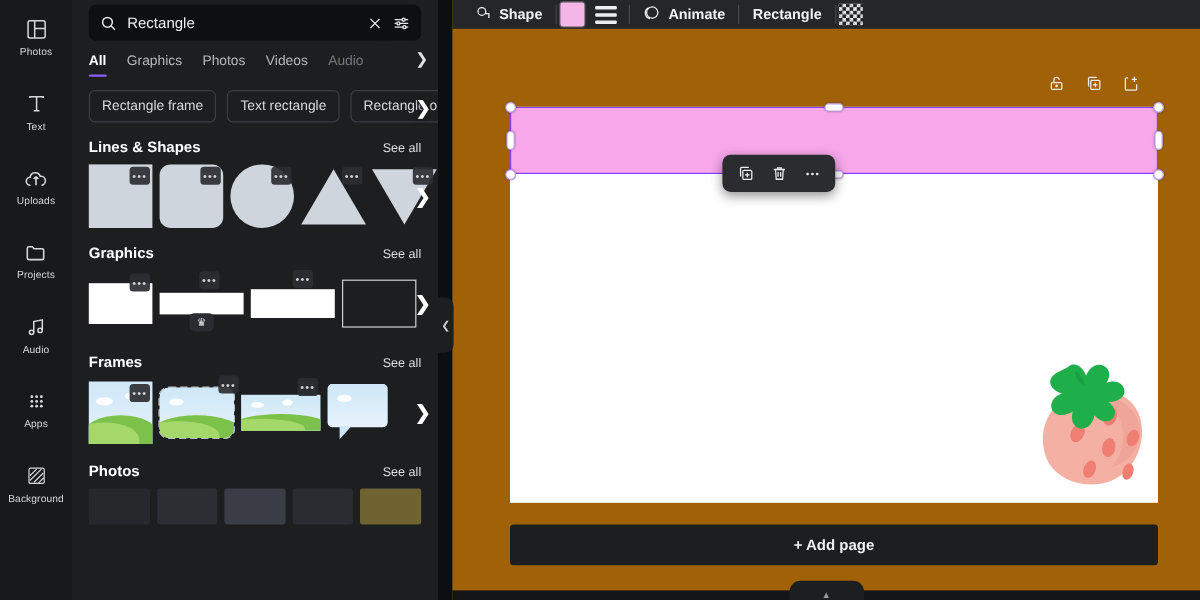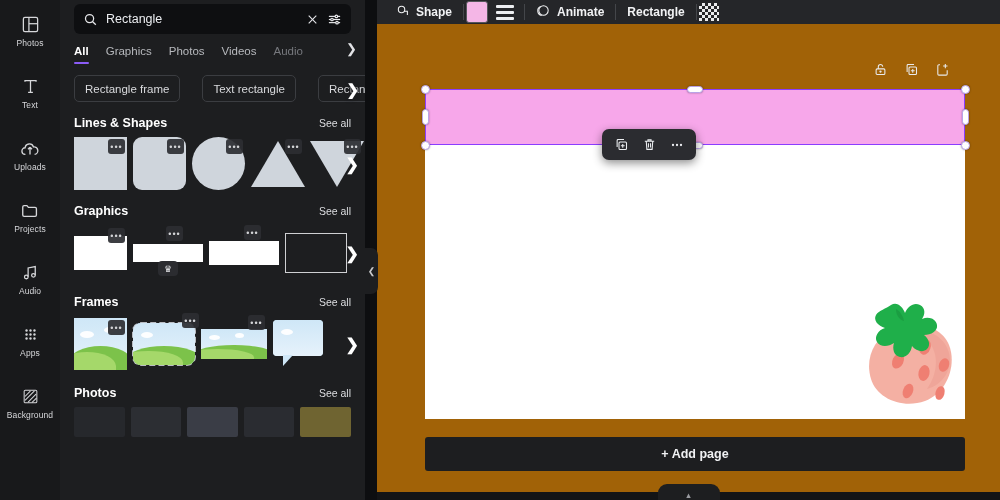--- a/index.html
+++ b/index.html
@@ -30,21 +30,21 @@
   .tabs { display:flex; align-items:flex-end; gap:17px; padding:11px 16px 0 14px; position:relative; }
   .tab { font-size:11.5px; color:#b7b9bd; padding-bottom:7px; cursor:pointer; white-space:nowrap; position:relative; }
   .tab.active { color:#fff; font-weight:bold; }
   .tab.active::after { content:''; position:absolute; left:0; right:0; bottom:0; height:2px;
                        background:#8b5cf6; border-radius:2px; }
   .tab.fade { color:#76787d; }
   .tabs-arrow { position:absolute; right:8px; bottom:8px; color:#e2e3e6; font-size:13px; cursor:pointer; }
   .tabs-fadeout { position:absolute; right:22px; top:0; bottom:0; width:34px;
                   background:linear-gradient(90deg,rgba(29,30,32,0),#1d1e20 75%); pointer-events:none; }
 
-  .chips { display:flex; gap:22px; padding:11px 14px 0 14px; position:relative; }
+  .chips { display:flex; gap:9px; padding:11px 14px 0 14px; position:relative; }
   .chip { height:27px; border:1px solid #3b3d41; border-radius:5px; padding:0 10px;
           display:flex; align-items:center; font-size:11.5px; color:#d9dadd; white-space:nowrap; cursor:pointer; }
   .chips-arrow { position:absolute; right:6px; top:17px; color:#fff; font-size:15px; font-weight:bold; cursor:pointer;
                  text-shadow:0 0 4px #1d1e20, 0 0 3px #1d1e20; }
 
   .sect { padding:0 14px; margin-top:14px; }
   .sect-head { display:flex; justify-content:space-between; align-items:baseline; }
   .sect-title { font-size:12.5px; color:#fff; font-weight:bold; }
   .sect-seeall { font-size:10.5px; color:#dcdde0; cursor:pointer; }
   .row { display:flex; gap:6px; margin-top:7px; position:relative; align-items:flex-start; }

